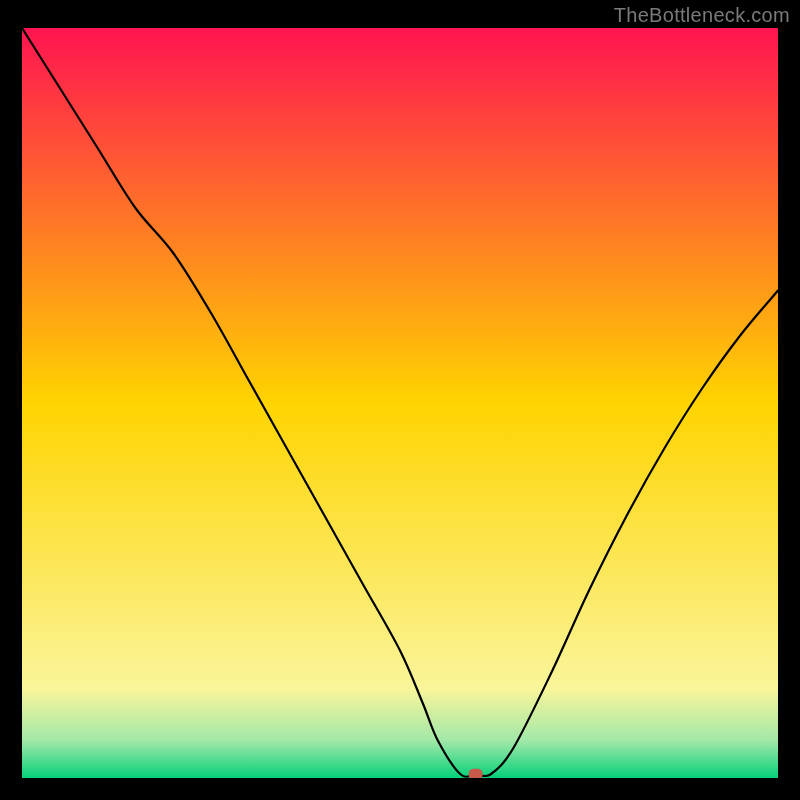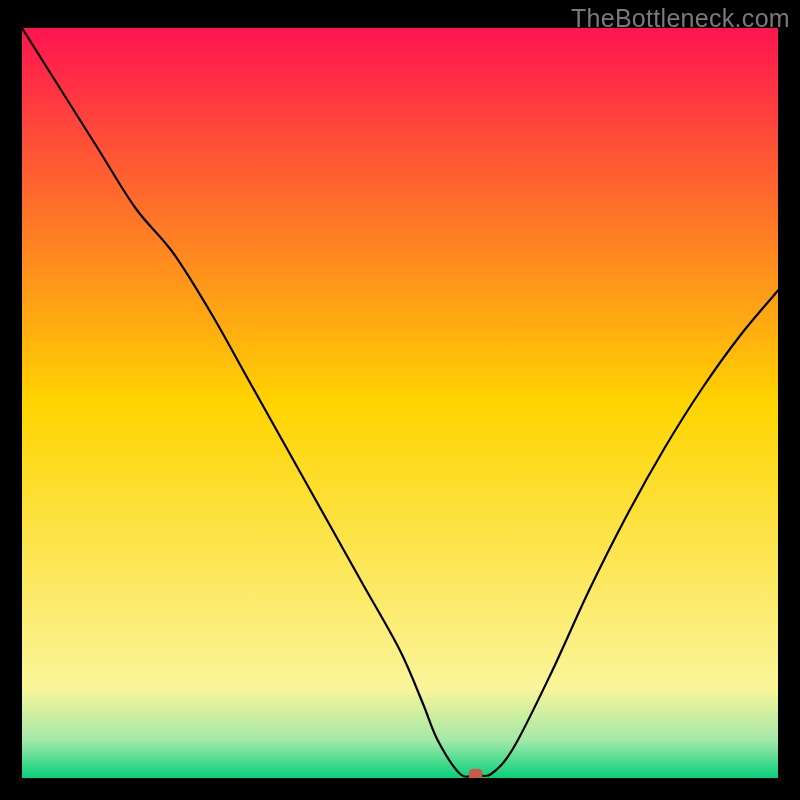--- a/index.html
+++ b/index.html
@@ -15,21 +15,21 @@
     position: relative;
     width: 800px;
     height: 800px;
     background: #000;
   }
   .watermark {
     position: absolute;
     top: 4px;
     right: 10px;
     color: #7a7a7a;
-    font-size: 25px;
+    font-size: 20px;
     font-weight: 500;
     letter-spacing: 0.3px;
     z-index: 10;
   }
   .plot-wrap {
     position: absolute;
     left: 22px;
     top: 28px;
     width: 756px;
     height: 750px;

